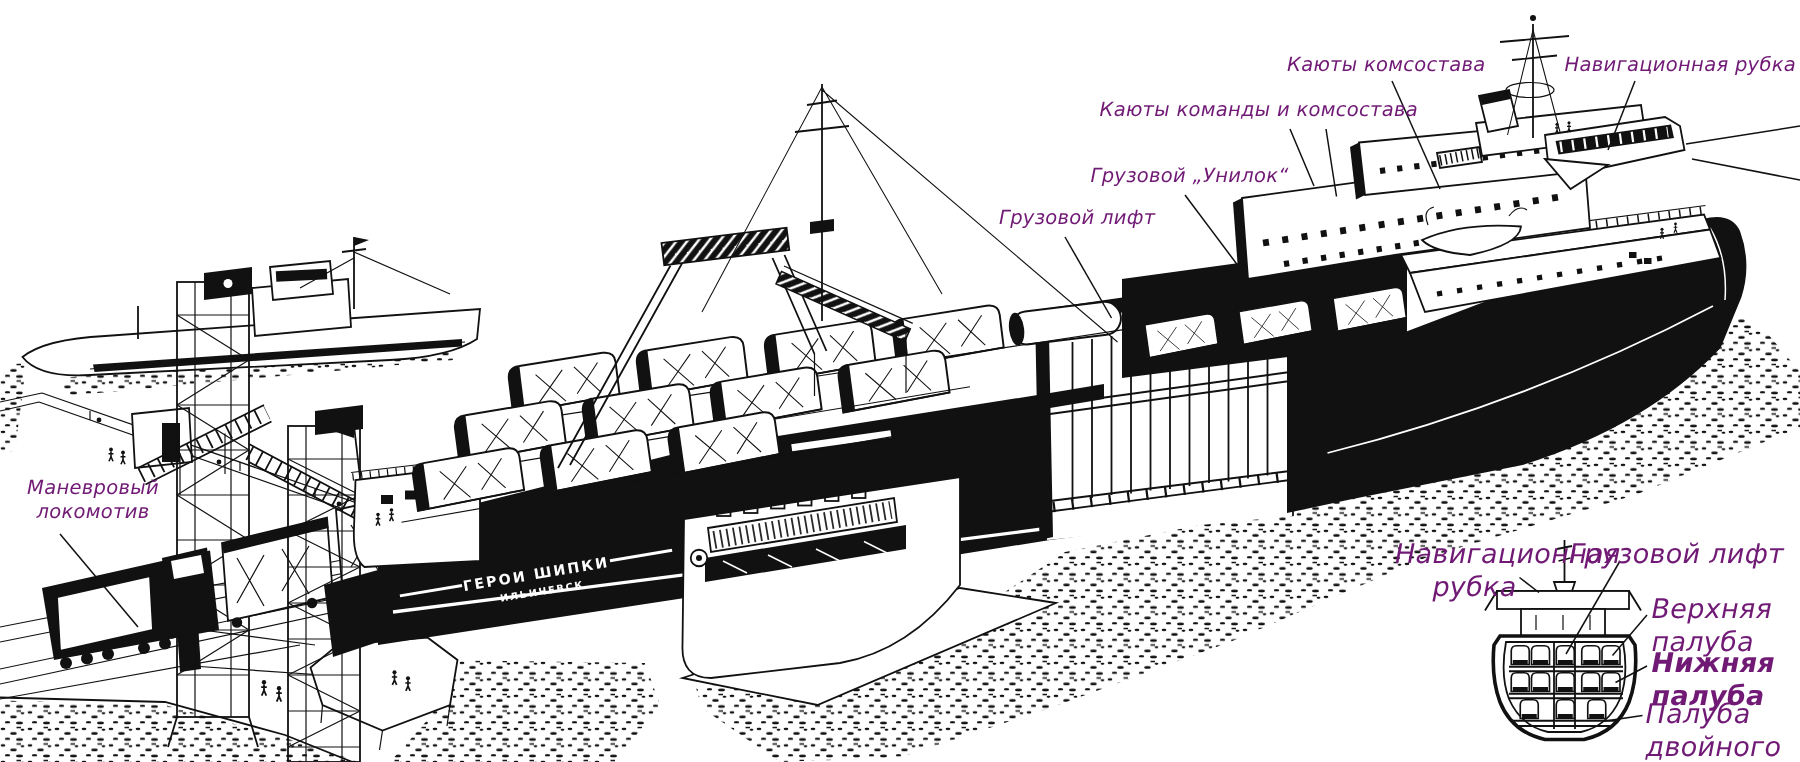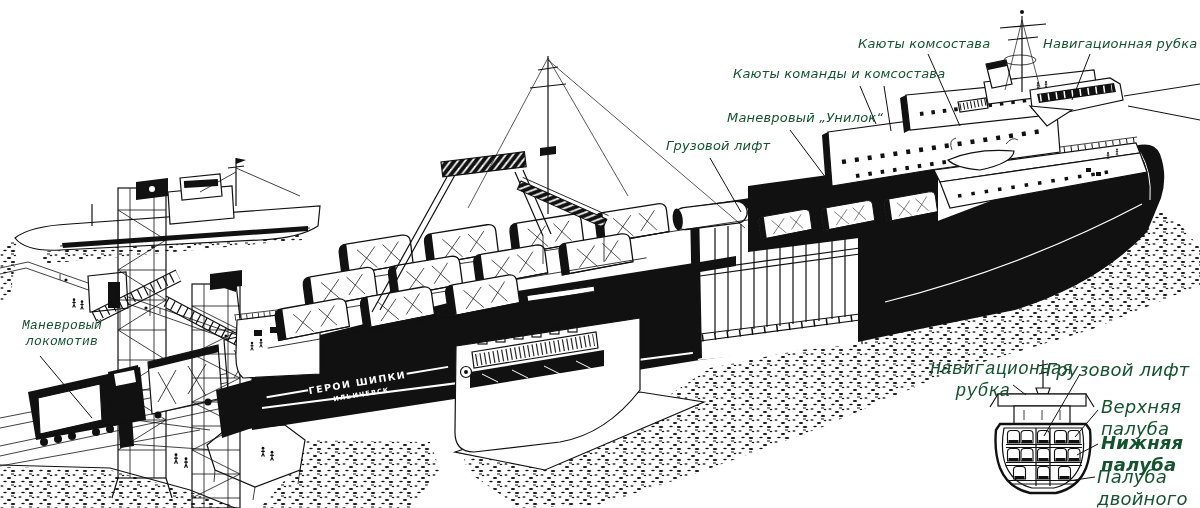--- a/index.html
+++ b/index.html
@@ -1,22 +1,22 @@
 <!DOCTYPE html>
 <html><head>
 <meta charset="utf-8">
 <style>
   html,body{margin:0;padding:0;background:#fff;}
   #fig{position:relative;width:1200px;height:508px;background:#fff;overflow:hidden;
        font-family:"DejaVu Sans",sans-serif;color:#111;}
   #fig svg{position:absolute;left:0;top:0;}
-  .lbl{position:absolute;font:italic 13px/1.22 "DejaVu Sans",sans-serif;color:#14532d;
+  .lbl{position:absolute;font:italic 13px/1.22 "DejaVu Sans",sans-serif;color:#701a75;
        white-space:pre-line;letter-spacing:.2px;}
   .lbl.sm{font-size:18px;}
-  .ctr{text-align:center;font-family:Liberation Mono, monospace;}
+  .ctr{text-align:center;}
   
   .wf{fill:#fff;stroke:#111;stroke-width:1.2;}
   .k{fill:none;stroke:#111;stroke-width:1.2;}
   .k8{fill:none;stroke:#111;stroke-width:.8;}
   .ld{fill:none;stroke:#111;stroke-width:1;}
   .wl{fill:none;stroke:#fff;}
   text{font-family:"DejaVu Sans",sans-serif;}
 </style>
 </head>
 <body>
@@ -345,21 +345,21 @@
       <path d="M1098,410 L1075,437" class="ld"></path>
       <path d="M1098,444 L1077,455" class="ld"></path>
       <path d="M1095,477 L1068,481" class="ld"></path>
     </g>
   </g>
 </svg>
 
 <div class="lbl" style="left:858px;top:36px;">Каюты комсостава</div>
 <div class="lbl" style="left:1043px;top:36px;">Навигационная рубка</div>
 <div class="lbl" style="left:733px;top:66px;">Каюты команды и комсостава</div>
-<div class="lbl" style="left:727px;top:110px;">Маневровый „Унилок“</div>
+<div class="lbl" style="left:727px;top:110px;">Грузовой „Унилок“</div>
 <div class="lbl" style="left:666px;top:138px;">Грузовой лифт</div>
 <div class="lbl ctr" style="left:10px;top:318px;width:104px;">Маневровый
 локомотив</div>
 
 <div class="lbl sm ctr" style="left:930px;top:359px;width:106px;">Навигационная
 рубка</div>
 <div class="lbl sm" style="left:1046px;top:359px;">Грузовой лифт</div>
 <div class="lbl sm" style="left:1101px;top:396px;">Верхняя
 палуба</div>
 <div class="lbl sm" style="left:1101px;top:432px;font-weight:bold;">Нижняя

